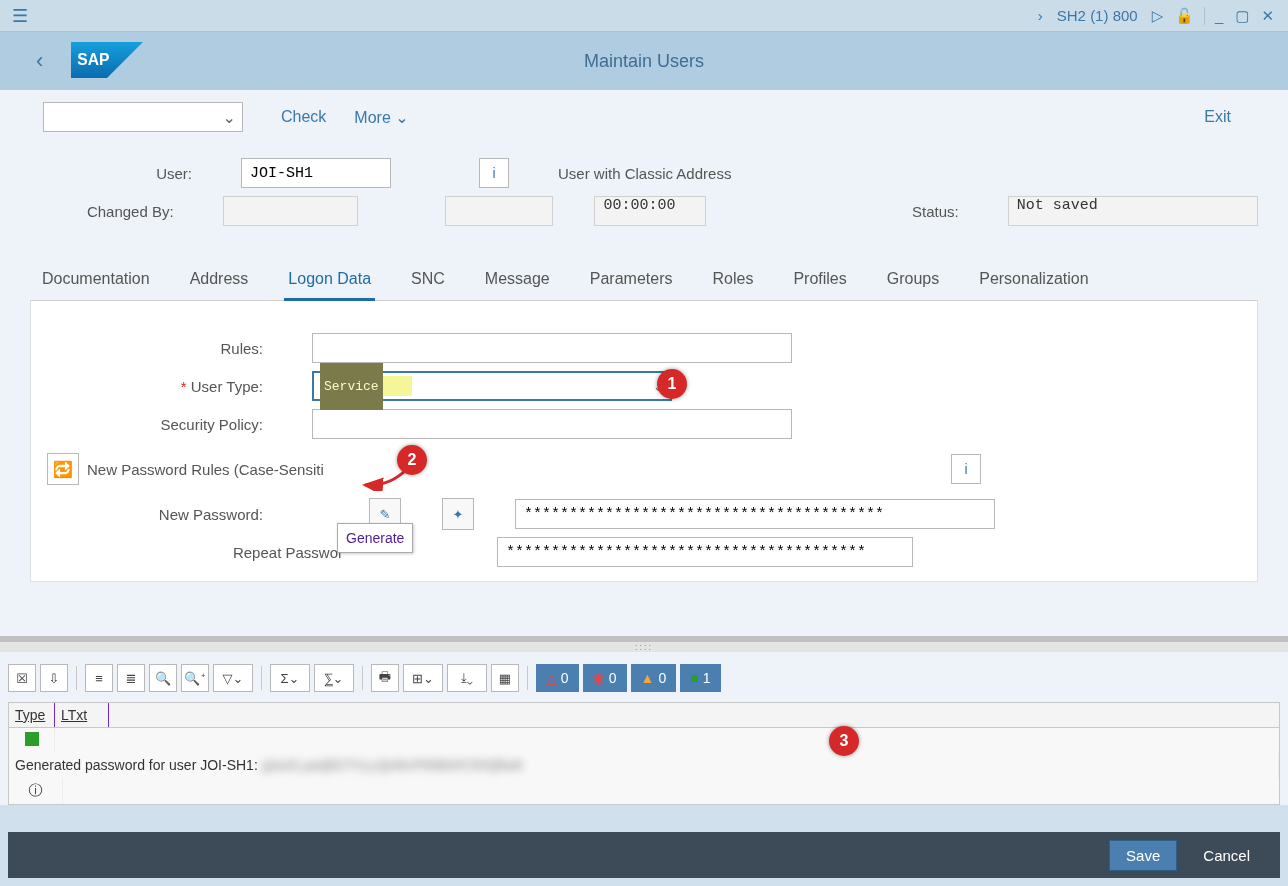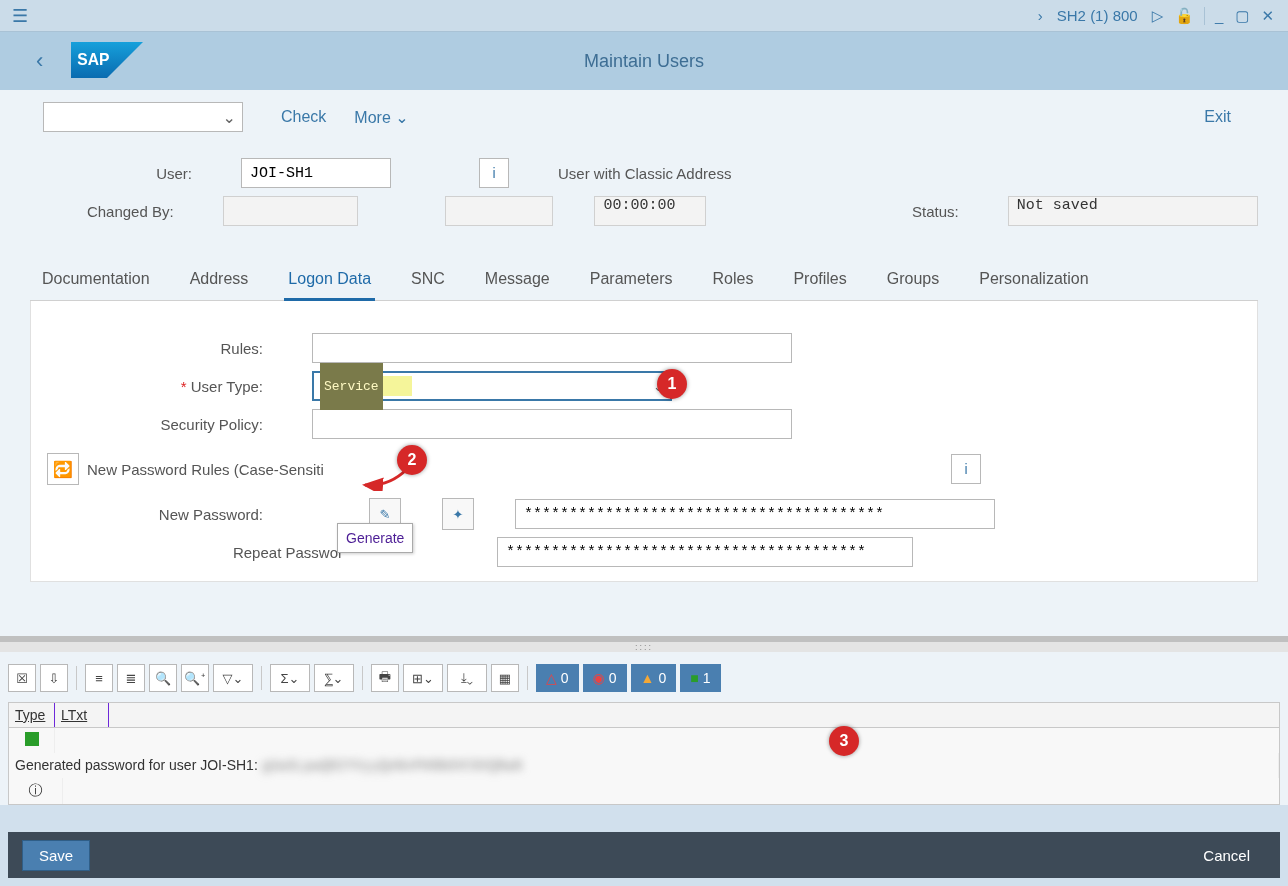--- a/index.html
+++ b/index.html
@@ -245,21 +245,21 @@
 .msg-row div { padding:4px 6px; border-right:1px solid #eee; }
 .sq-green { width:14px; height:14px; background:#2a9d2a; display:inline-block; }
 .blur {
   filter: blur(4px);
   color:#888;
   font-family:"Courier New",monospace;
 }
 
 
 .footer {
-  position:absolute; bottom:8px; left:8px; right:8px; height:46px; background:#3d4a57; display:flex; align-items:center; justify-content:space-between; padding:0 14px; gap:10px;
+  position:absolute; bottom:8px; left:8px; right:8px; height:46px; background:#3d4a57; display:flex; align-items:center; justify-content:flex-end; padding:0 14px; gap:10px;
 }
 .footer .btn {
   padding:6px 16px; color:white; cursor:pointer; font-size:15px;
 }
 .footer .btn.primary { background:#4a7fb0; border:1px solid #2f5e87; }
 
 
 .grip { height:10px; background:#e4e4e4; display:flex; align-items:center; justify-content:center; color:#888; font-size:9px; letter-spacing:2px; }
 </style>
 </head>

